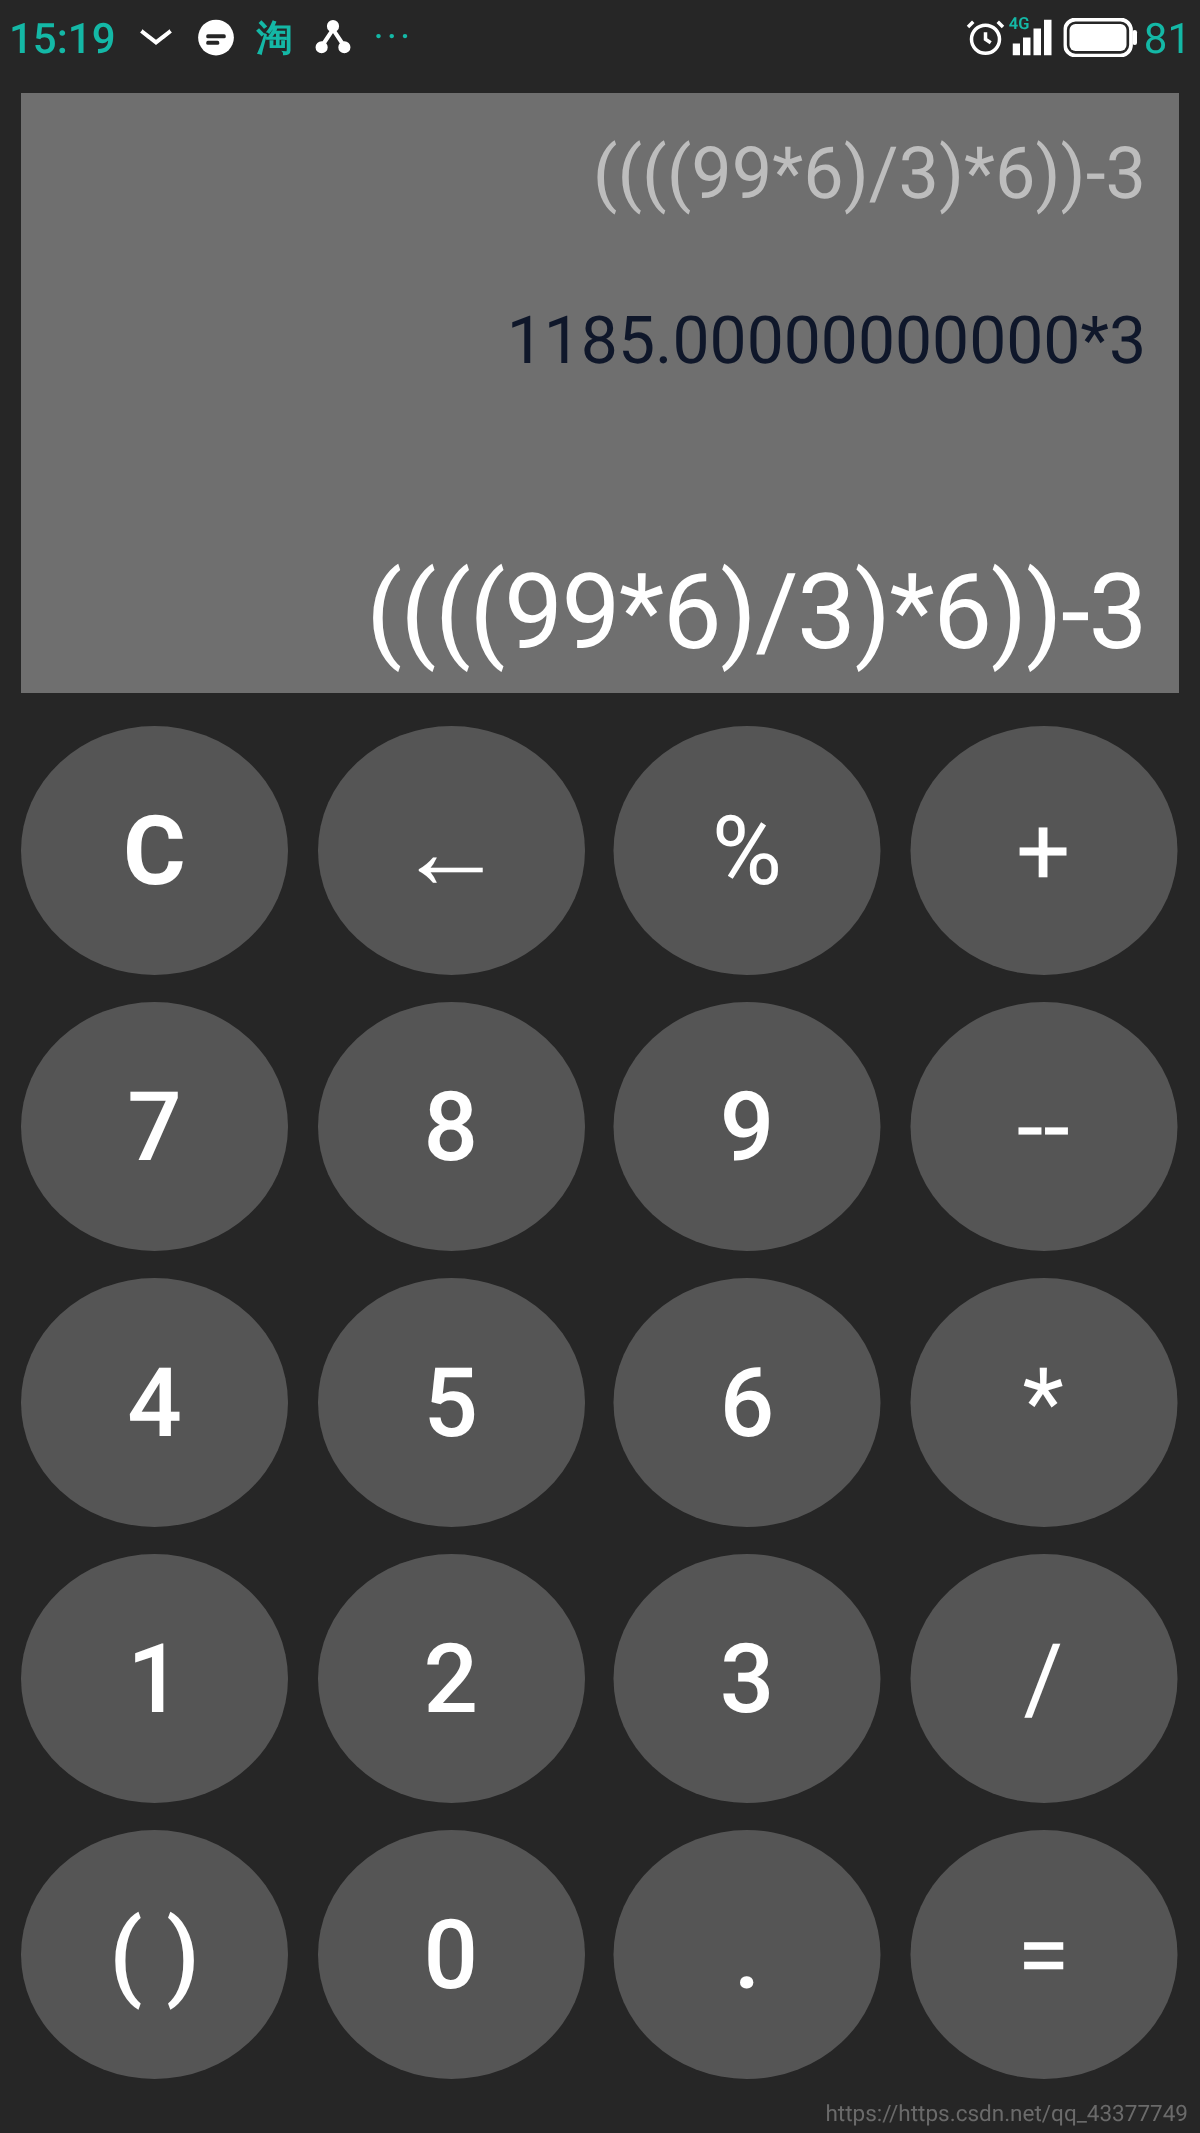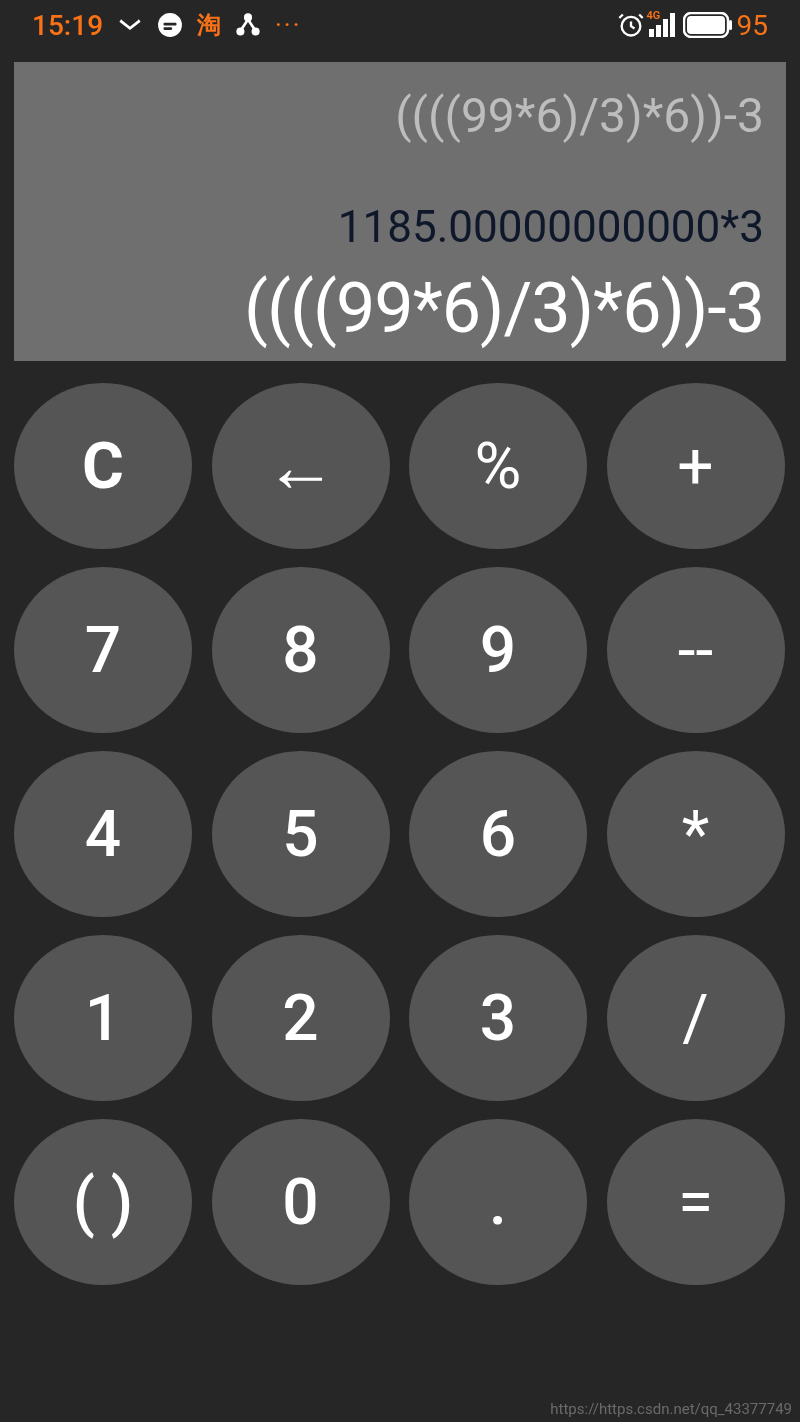--- a/index.html
+++ b/index.html
@@ -13,22 +13,22 @@
       background: #262626;
       font-family: -apple-system, BlinkMacSystemFont, "Segoe UI", Roboto, sans-serif;
       overflow: hidden;
       position: relative;
     }
     .status-bar {
       height: 50px;
       display: flex;
       justify-content: space-between;
       align-items: center;
-      padding: 0 32px;
-      color: #f97316;
+      padding: 0 6px;
+      color: #14b8a6;
     }
     .status-left {
       display: flex;
       align-items: center;
       gap: 14px;
     }
     .status-right {
       display: flex;
       align-items: center;
       gap: 4px;
@@ -42,21 +42,21 @@
       align-items: center;
       justify-content: center;
     }
     .status-battery-text {
       font-size: 28px;
       font-weight: 400;
     }
     .display-area {
       margin: 12px 14px 0 14px;
       background: #6f6f6f;
-      height: 299px;
+      height: 400px;
       display: flex;
       flex-direction: column;
       justify-content: space-between;
       padding: 28px 22px 18px 22px;
     }
     .history-line {
       text-align: right;
       color: #bdbdbd;
       font-size: 48px;
       font-weight: 400;
@@ -160,21 +160,21 @@
           <rect x="21" y="0" width="5" height="24"></rect>
         </svg>
     </span>
     <span class="status-icon">
       <svg width="50" height="26" viewBox="0 0 50 26" fill="none">
           <rect x="1" y="1" width="44" height="24" rx="7" stroke="#fff" stroke-width="2.5"></rect>
           <rect x="4" y="4" width="38" height="18" rx="4" fill="#fff"></rect>
           <rect x="46" y="8" width="3" height="10" rx="1.5" fill="#fff"></rect>
         </svg>
     </span>
-    <span class="status-battery-text">95</span>
+    <span class="status-battery-text">81</span>
   </div>
 </div>
 
 <div class="display-area">
   <div>
     <div class="history-line">((((99*6)/3)*6))-3</div>
     <div class="history-line-2">1185.00000000000*3</div>
   </div>
   <div class="current-line">((((99*6)/3)*6))-3</div>
 </div>

